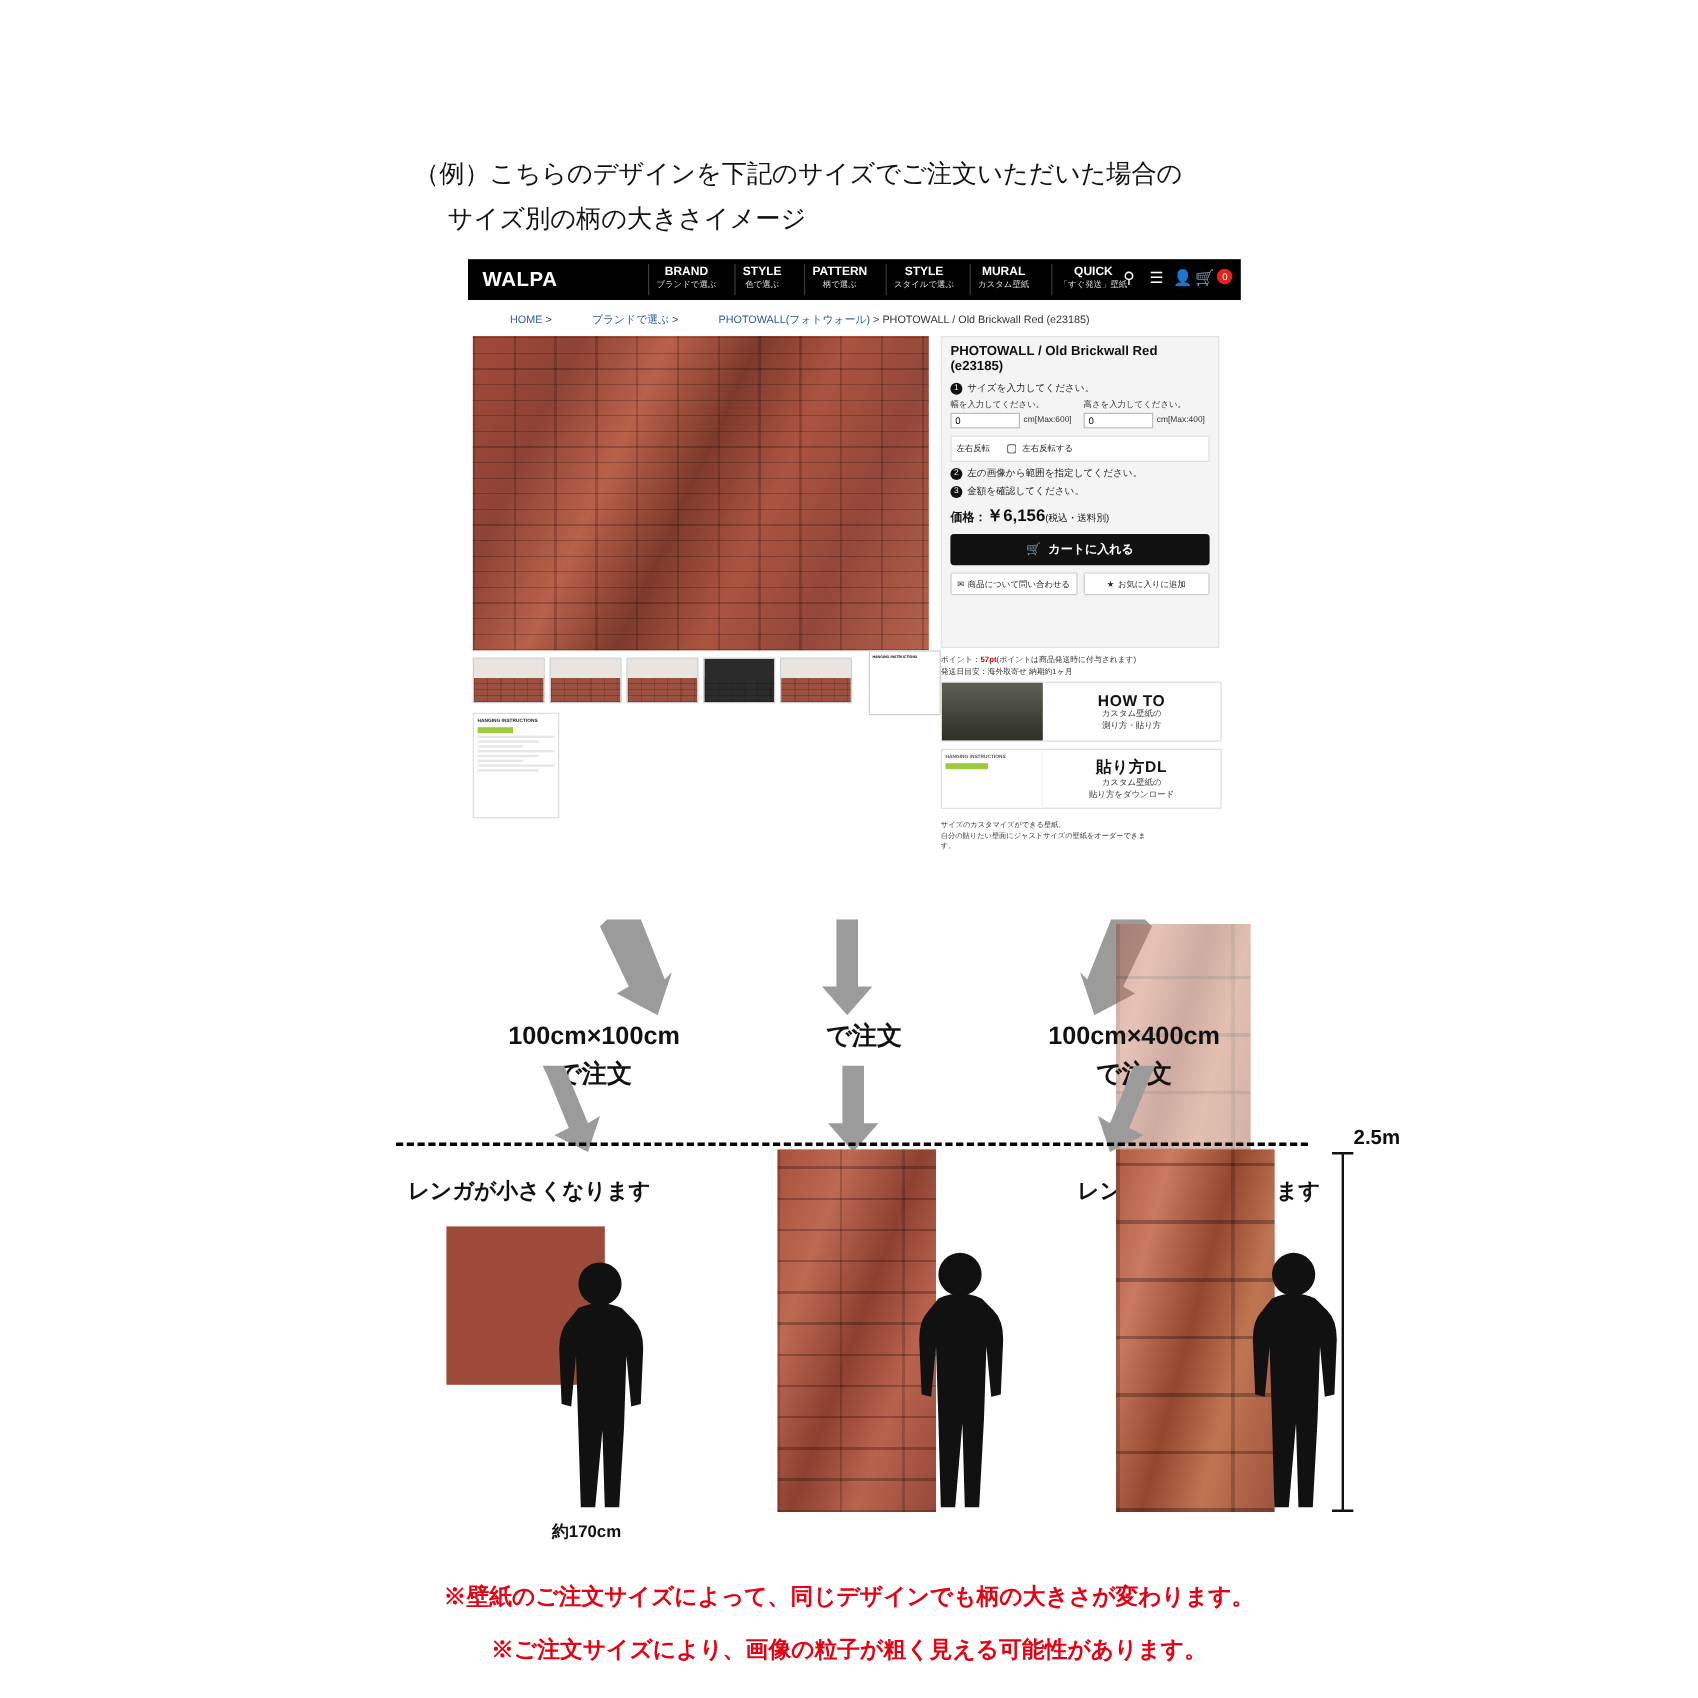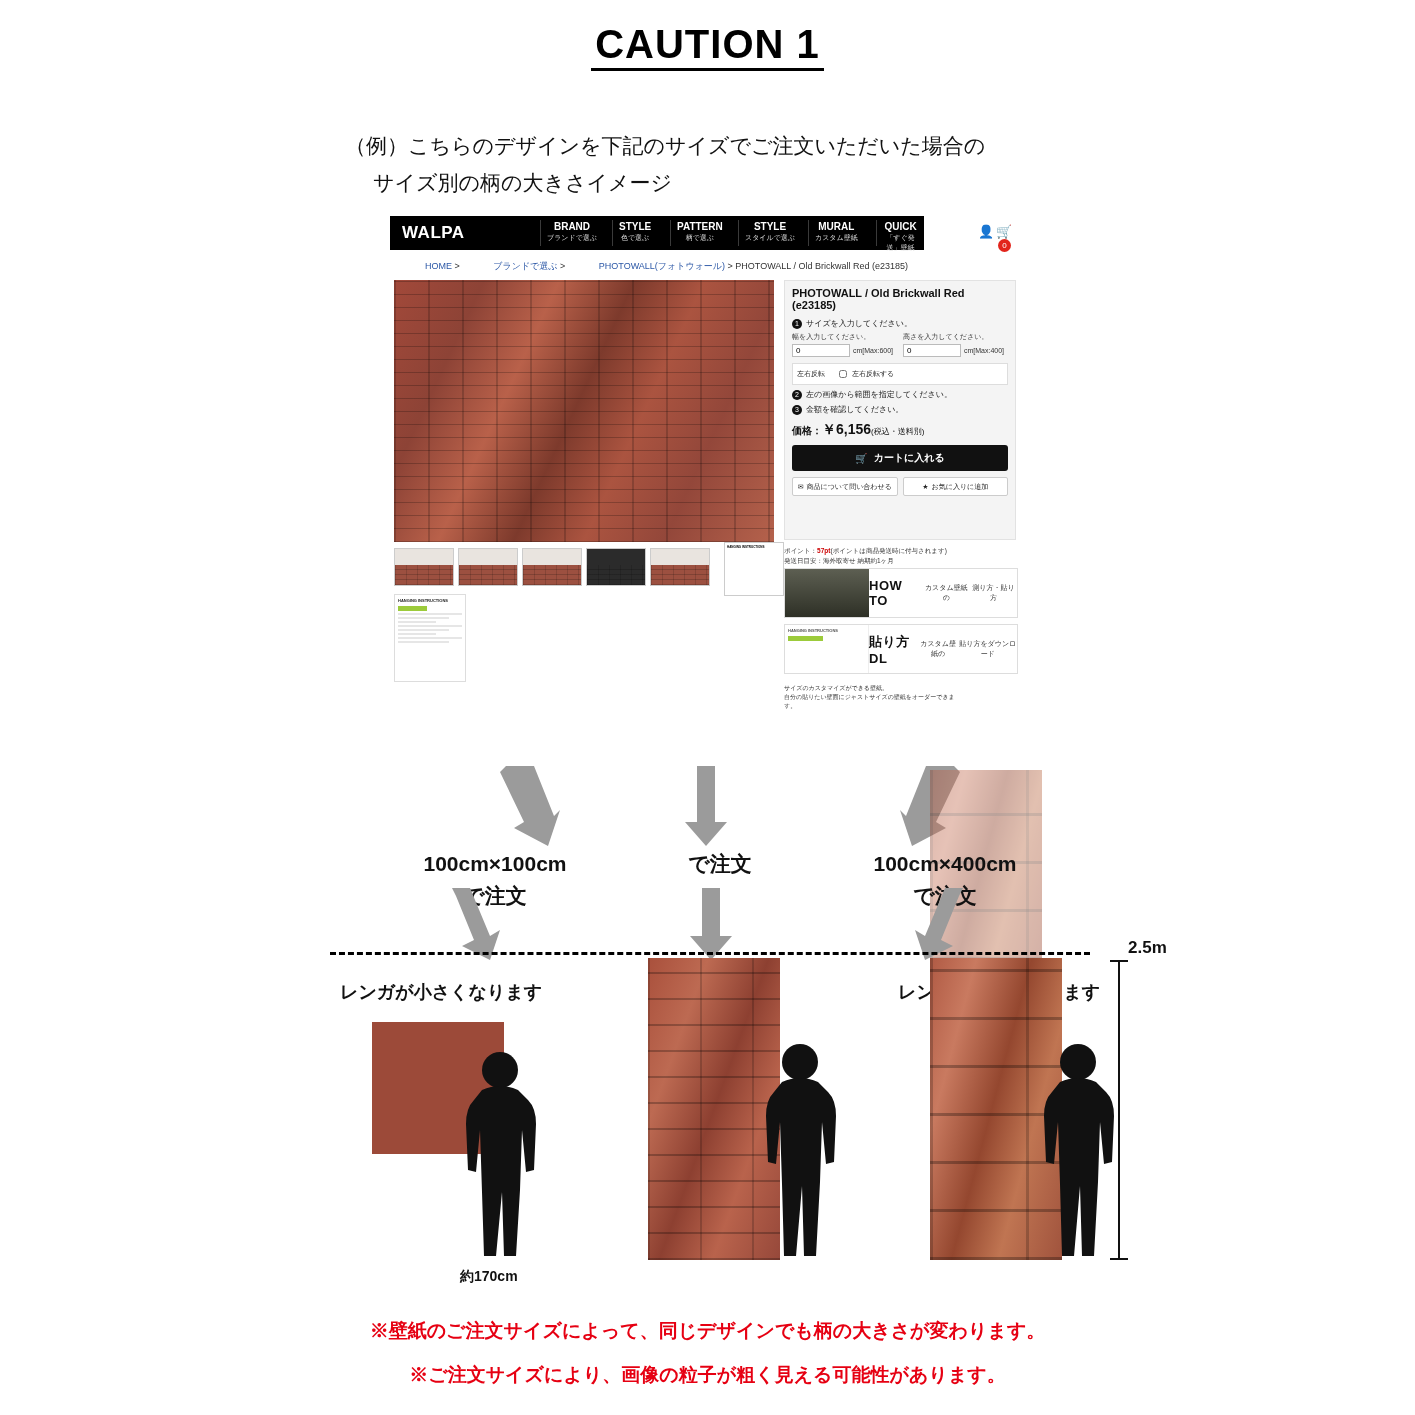--- a/index.html
+++ b/index.html
@@ -19,21 +19,21 @@
     font-size:21px;line-height:1.75;color:#111;
   }
   .intro .line2{display:block;margin-left:28px;}
 
   
   .shot{
     position:absolute;left:390px;top:216px;width:630px;height:540px;
     background:#fff;
   }
   .shot-header{
-    position:absolute;left:0;top:0;width:534px;height:34px;background:#000;color:#fff;
+    position:absolute;left:0;top:0;width:644px;height:34px;background:#000;color:#fff;
   }
   .logo{
     position:absolute;left:12px;top:7px;font-size:17px;font-weight:bold;letter-spacing:.5px;color:#fff;
   }
   .navitem{
     position:absolute;top:4px;text-align:center;color:#fff;border-left:1px solid #3a3a3a;padding:0 6px;height:26px;
   }
   .navitem .t1{display:block;font-size:10px;font-weight:bold;line-height:13px;}
   .navitem .t2{display:block;font-size:7px;line-height:10px;color:#ddd;}
   .hdr-icons{position:absolute;top:8px;color:#fff;font-size:13px;}
@@ -115,21 +115,21 @@
   .pointtxt{position:absolute;left:394px;top:330px;width:240px;font-size:6.5px;color:#333;line-height:10px;}
   .pointtxt .pt{color:#c00;font-weight:bold;}
   .promo{
     position:absolute;left:394px;width:232px;height:48px;border:1px solid #ddd;display:flex;background:#fff;
   }
   .promo.p1{top:352px;}
   .promo.p2{top:408px;}
   .promo-img{width:84px;height:100%;}
   .promo.p1 .promo-img{background:linear-gradient(180deg,#5d5f52,#2e3026);}
   .promo.p2 .promo-img{background:#fff;border-right:1px solid #eee;font-size:3px;color:#555;padding:3px;box-sizing:border-box;}
-  .promo-txt{flex:1;display:flex;flex-direction:row;align-items:center;justify-content:center;}
+  .promo-txt{flex:1;display:flex;flex-direction:column;align-items:center;justify-content:center;}
   .promo-txt .big{font-size:13px;font-weight:bold;color:#111;letter-spacing:.5px;}
   .promo-txt .small{font-size:7px;color:#333;line-height:10px;text-align:center;}
   .footnote{position:absolute;left:394px;top:468px;width:230px;font-size:6px;color:#333;line-height:9px;}
 
   
   .arrow{position:absolute;}
   .arrow svg{display:block;}
 
   
   .sizelabel{position:absolute;text-align:center;font-size:21px;font-weight:bold;color:#111;line-height:1.5;}
@@ -178,23 +178,20 @@
     position:absolute;left:0;width:1415px;text-align:center;color:#e60012;font-weight:bold;font-size:19px;
   }
   .warn.w1{top:1318px;}
   .warn.w2{top:1362px;}
 </style>
 </head>
 <body>
 
 <div class="page">
 
-  <div class="caution-title">
-    <span>CAUTION 1</span>
-  </div>
 
   <div class="intro">
     <span>（例）こちらのデザインを下記のサイズでご注文いただいた場合の</span>
     <span class="line2">サイズ別の柄の大きさイメージ</span>
   </div>
 
   <div class="shot">
 
     <div class="shot-header">
       <div class="logo">WALPA</div>

